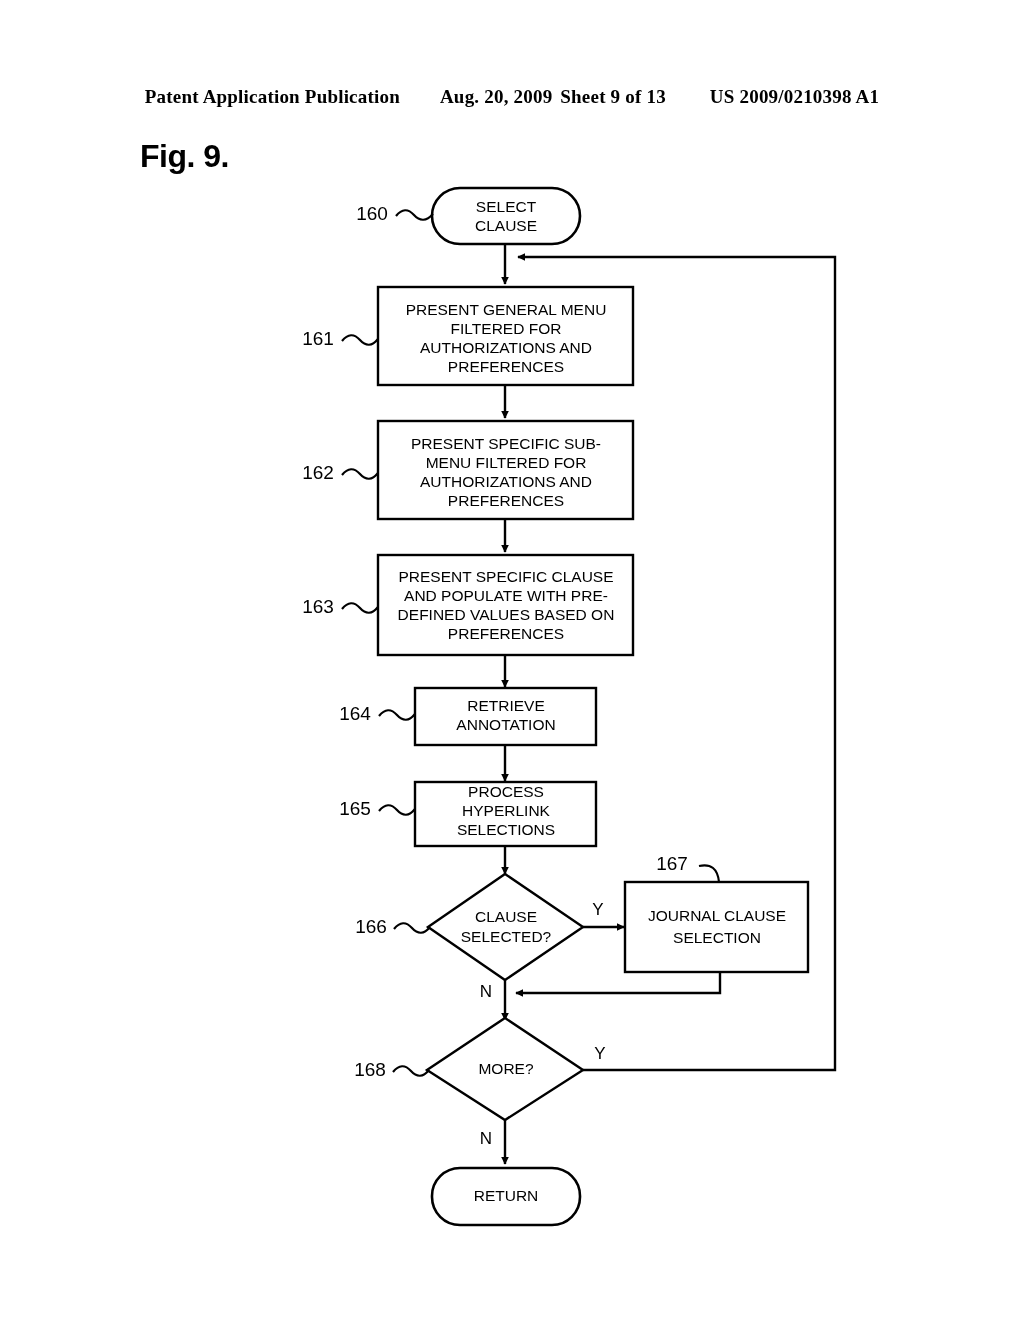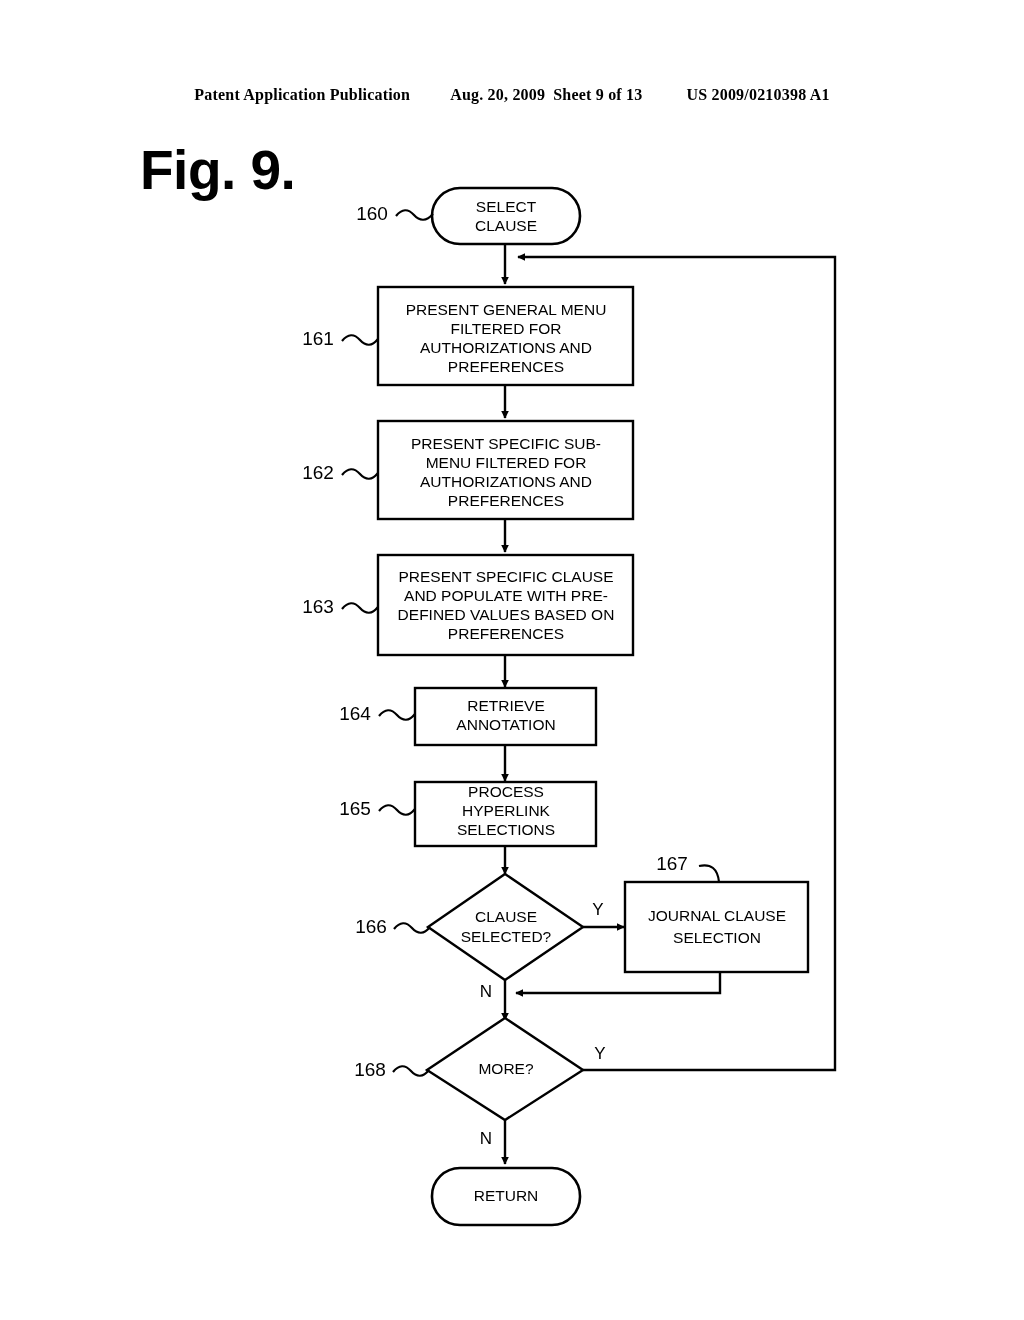--- a/index.html
+++ b/index.html
@@ -19,37 +19,37 @@
 
   
   .page-header {
     position: absolute;
     top: 86px;
     left: 0;
     width: 1024px;
     text-align: center;
     font-family: "Liberation Serif", serif;
     font-weight: bold;
-    font-size: 16px;
+    font-size: 19px;
     letter-spacing: 0.2px;
     white-space: nowrap;
   }
   .page-header .hdr-pub   { margin-right: 40px; }
   .page-header .hdr-date  { margin-right: 8px; }
   .page-header .hdr-sheet { margin-right: 44px; }
   .page-header span { display: inline; }
 
   
   .fig-label {
     position: absolute;
     left: 140px;
     top: 138px;
     font-family: "Liberation Sans", sans-serif;
     font-weight: bold;
-    font-size: 55px;
+    font-size: 32px;
     letter-spacing: -0.5px;
   }
 
   
   #flow {
     position: absolute;
     left: 0;
     top: 0;
     width: 1024px;
     height: 1320px;

